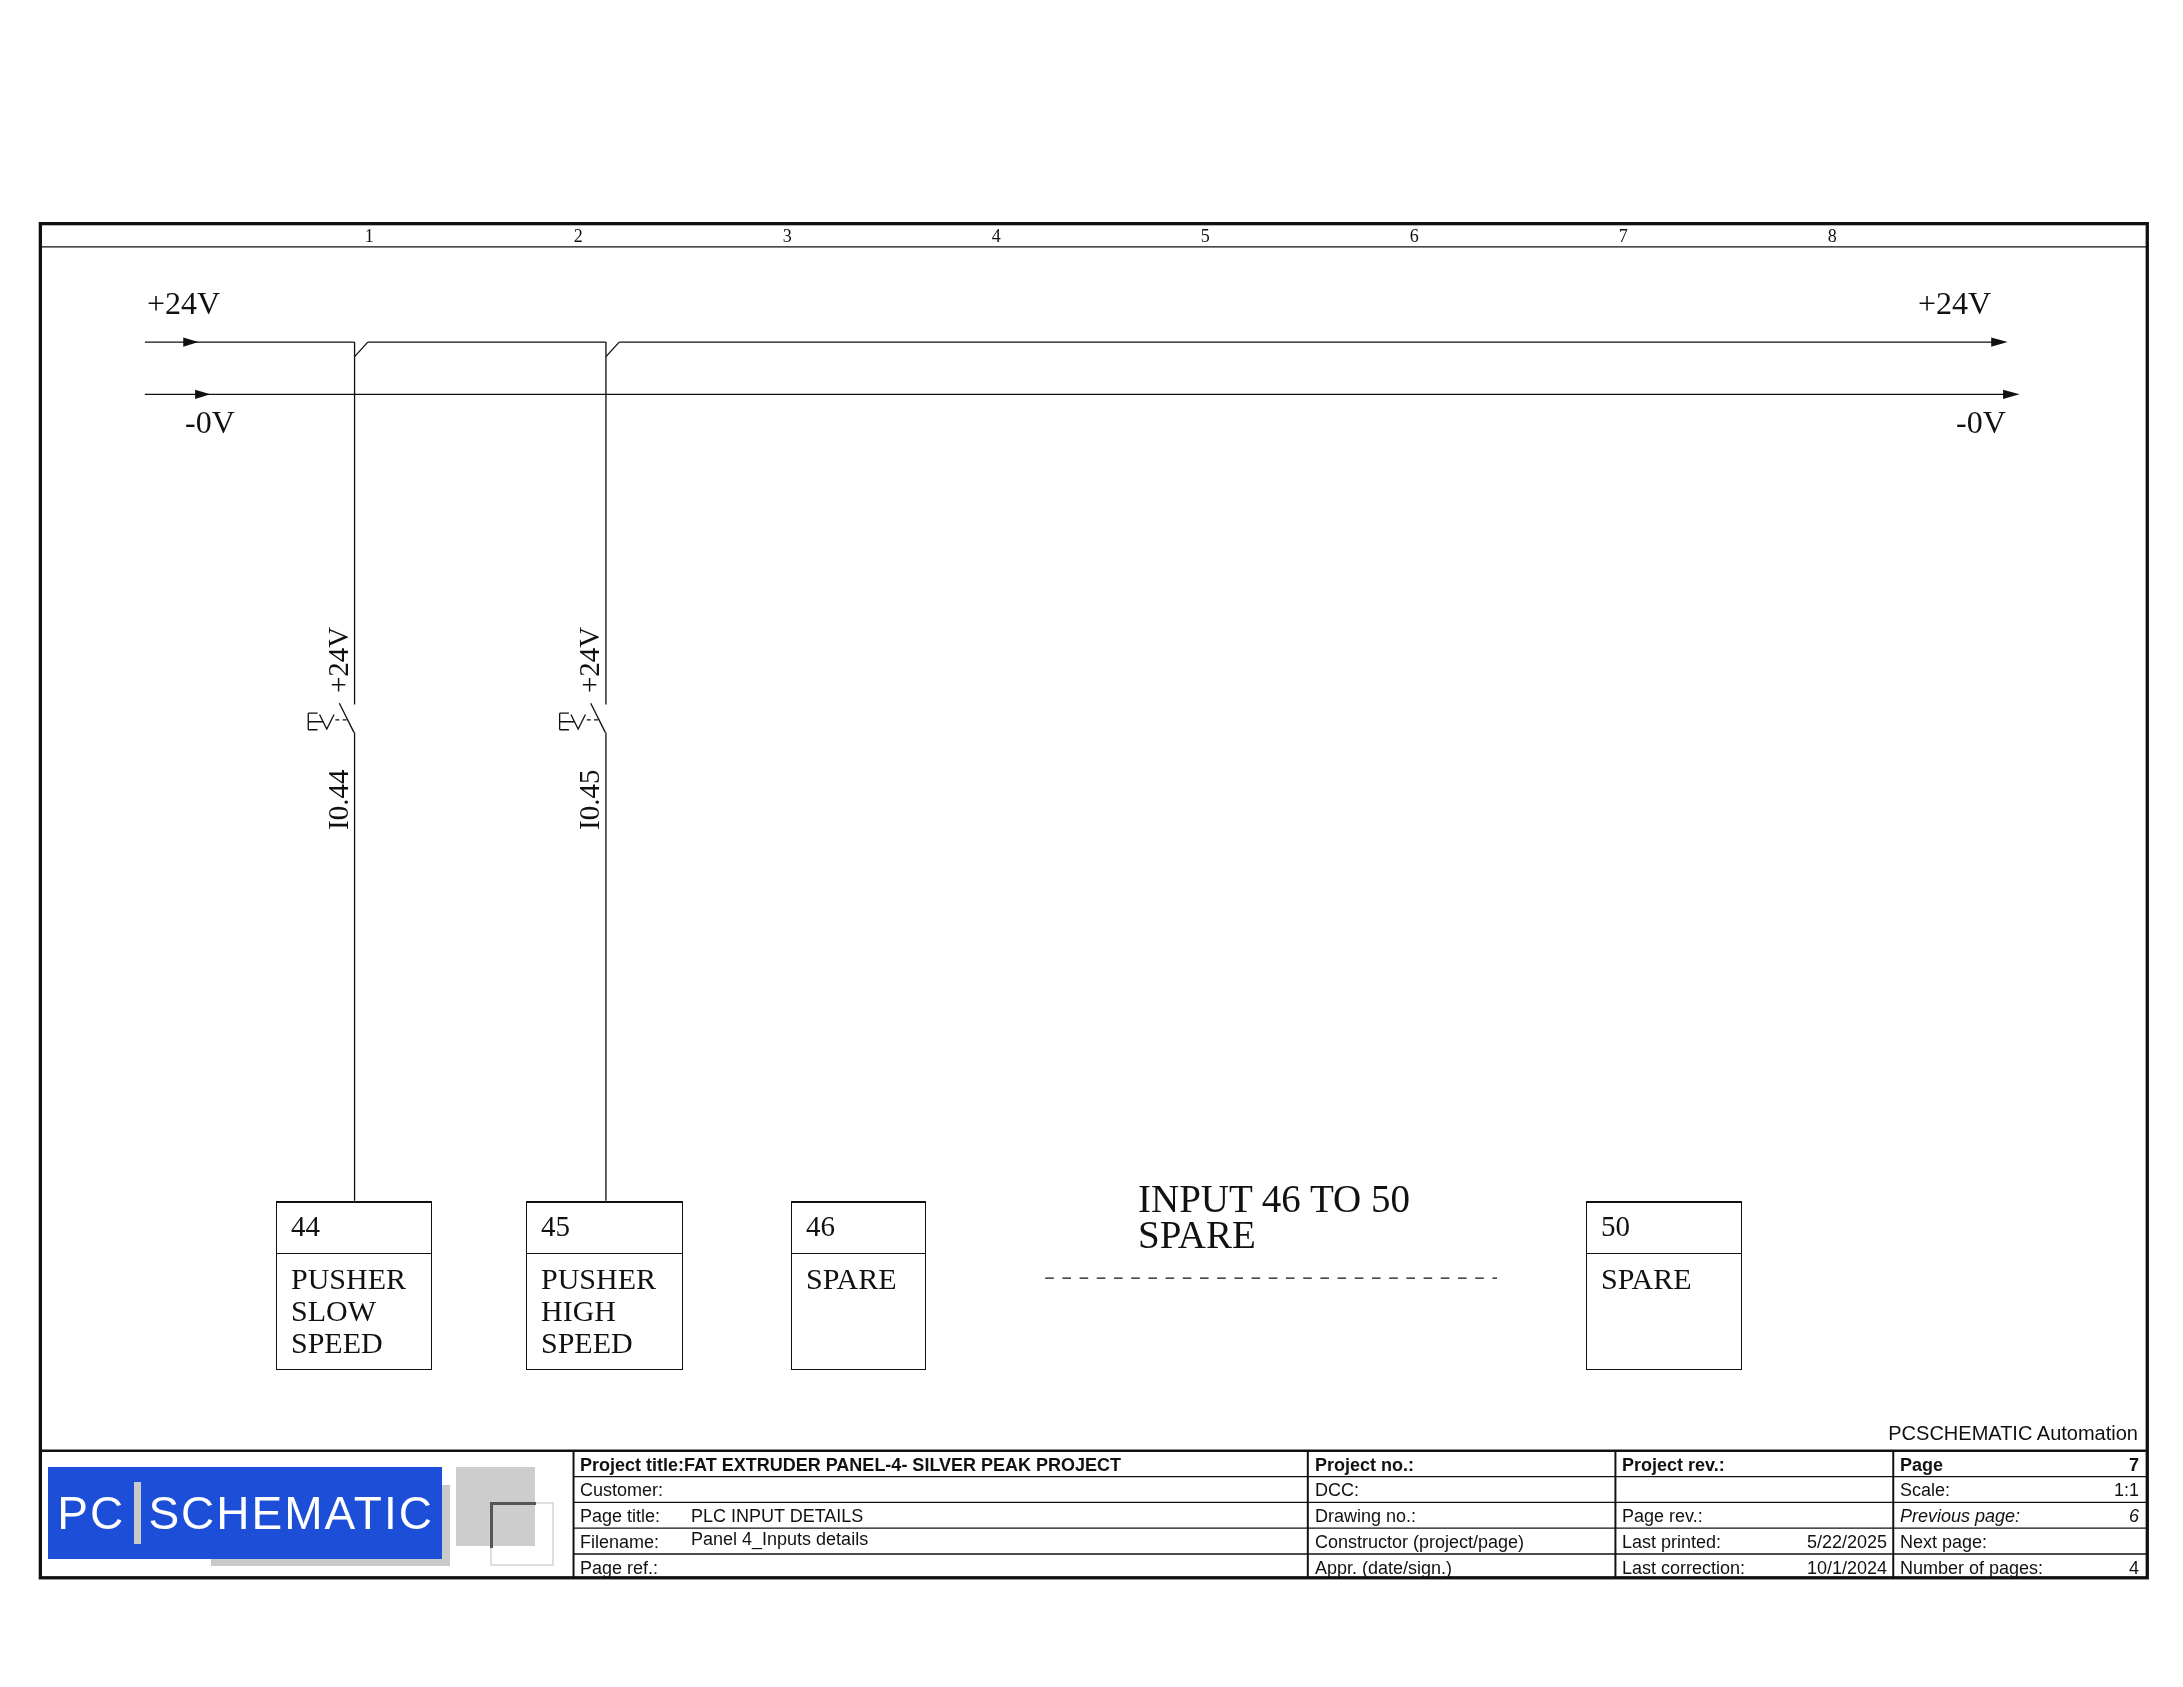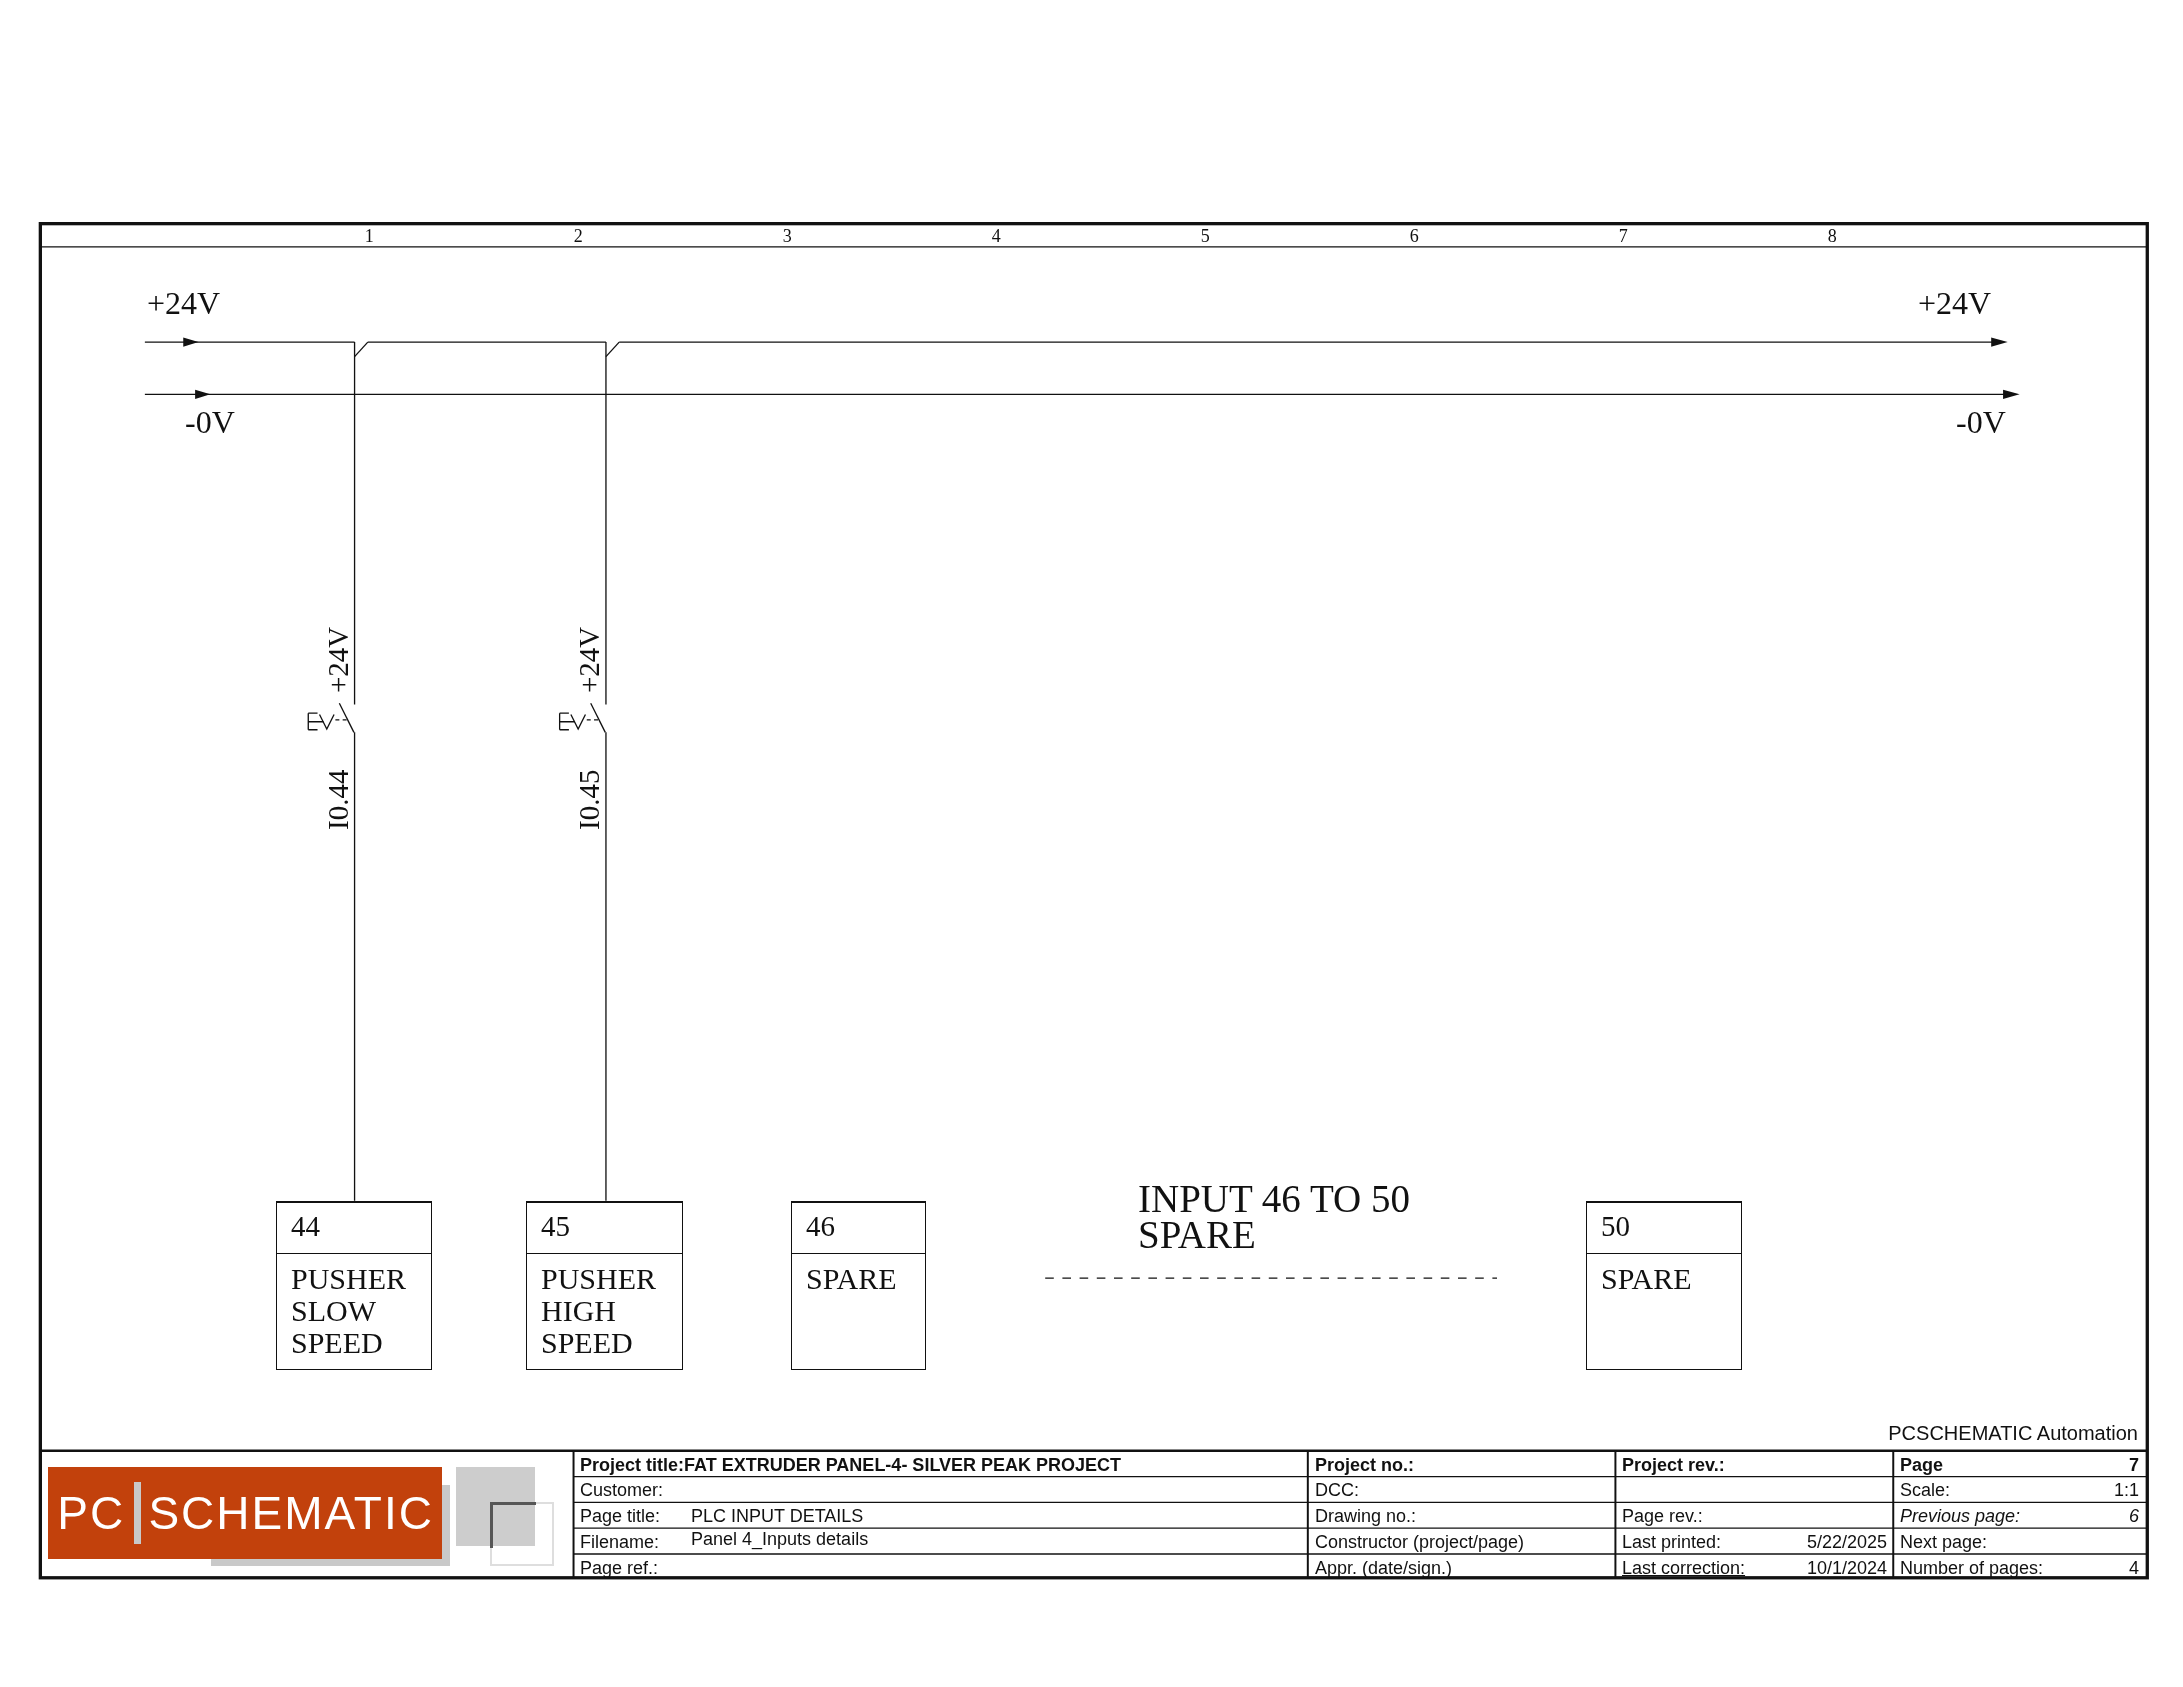--- a/index.html
+++ b/index.html
@@ -15,21 +15,21 @@
              font-family:"Liberation Serif",serif;font-size:18px;line-height:20.5px;}
   .iobox{position:absolute;top:1201px;height:169px;border:1.3px solid #111;border-top:2px solid #111;
          background:#fff;box-sizing:border-box;}
   .iobox .num{height:51px;border-bottom:1.3px solid #111;box-sizing:border-box;
               font-size:29px;padding:6.6px 0 0 14px;}
   .iobox .lbl{padding:9.3px 0 0 14px;font-size:30px;line-height:32px;}
   .tb-cell{position:absolute;height:23px;font-family:"Liberation Sans",sans-serif;
            font-size:18px;line-height:22px;white-space:nowrap;}
   .tb-bold{font-weight:bold;}
   .tb-val-right{position:absolute;right:0;top:0;}
-  .logo-dark{position:absolute;left:48px;top:1467px;width:394px;height:92px;background:#c2410c;
+  .logo-dark{position:absolute;left:48px;top:1467px;width:394px;height:92px;background:#1d4ed8;
              display:flex;align-items:center;padding-left:9.3px;box-sizing:border-box;}
   .logo-txt{font-family:"Liberation Sans",sans-serif;font-size:46px;color:#fff;letter-spacing:2px;
             line-height:46px;}
   .logo-bar{width:7.3px;height:62px;background:#c9c9c9;margin:0 7.3px 0 8.6px;}
   .watermark{position:absolute;left:1786px;top:1422px;width:352px;text-align:right;
              font-family:"Liberation Sans",sans-serif;font-size:20px;line-height:22.5px;}
 </style>
 </head>
 <body>
 
@@ -182,21 +182,21 @@
   <div class="tb-cell" style="left:1622px;top:1531px;width:265px;">
     <span>Last printed:</span>
     <span class="tb-val-right">5/22/2025</span>
   </div>
   <div class="tb-cell" style="left:1900px;top:1531px;width:239px;">
     <span>Next page:</span>
   </div>
 
   <div class="tb-cell" style="left:580px;top:1557px;">Page ref.:</div>
   <div class="tb-cell" style="left:1315px;top:1557px;">Appr. (date/sign.)</div>
-  <div class="tb-cell" style="left:1622px;top:1557px;width:265px;text-decoration:underline;">
+  <div class="tb-cell" style="left:1622px;top:1557px;width:265px;">
     <span>Last correction:</span>
     <span class="tb-val-right">10/1/2024</span>
   </div>
   <div class="tb-cell" style="left:1900px;top:1557px;width:239px;">
     <span>Number of pages:</span>
     <span class="tb-val-right">4</span>
   </div>
 
 </div>
 

